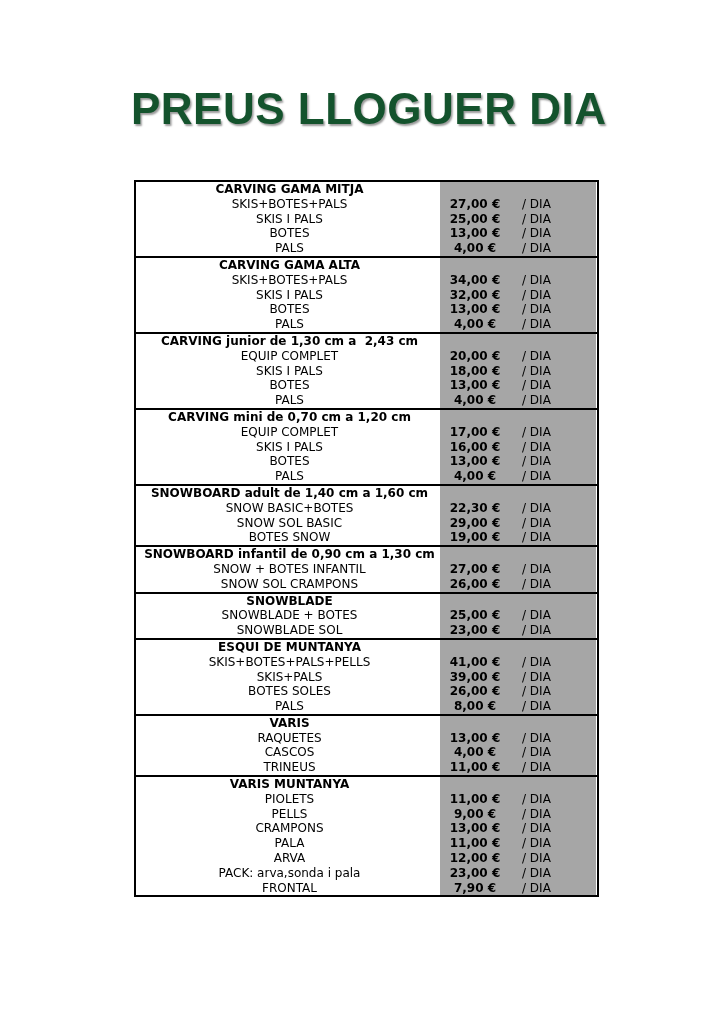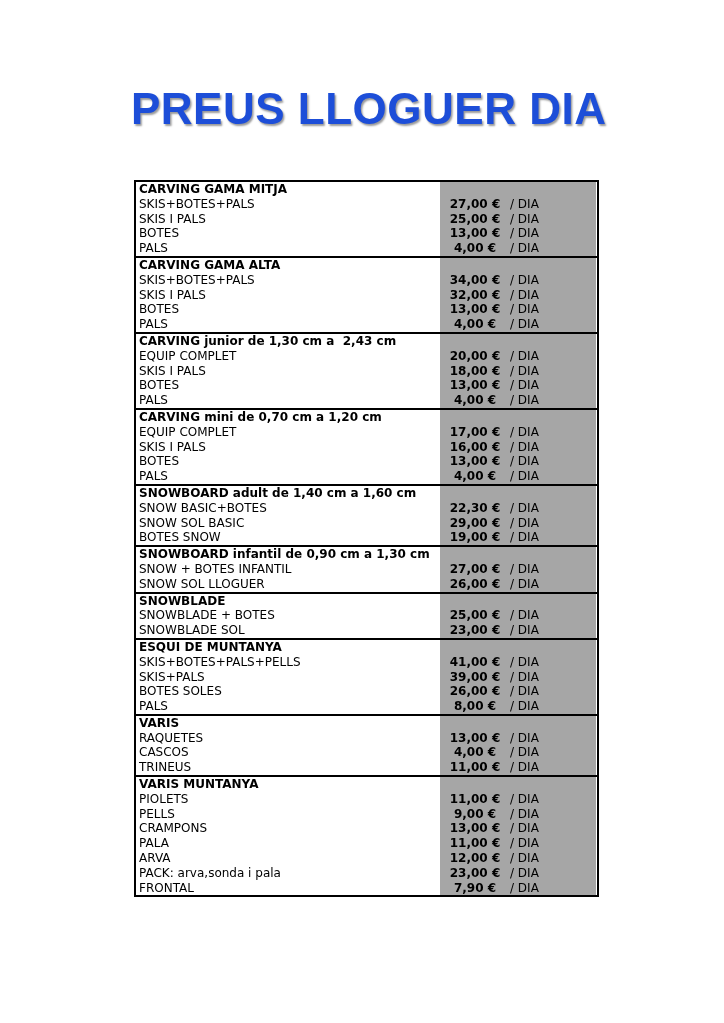--- a/index.html
+++ b/index.html
@@ -12,55 +12,56 @@
     font-family:"DejaVu Sans", sans-serif;
     color:#000;
   }
   .doc-title {
     position:absolute;
     left:131px; top:84px;
     font-family:"Liberation Sans", sans-serif;
     font-size:44px;
     font-weight:bold;
     letter-spacing:0.5px;
-    color:#1d4ed8;
+    color:#14532d;
     text-shadow:1.5px 1.5px 2px rgba(0,0,0,0.40);
     white-space:pre;
   }
   .price-table {
     position:absolute;
     left:134px; top:180px;
     width:465px;
     border:2px solid #000;
     background:#fff;
     font-size:12px;
   }
   .section { border-top:2px solid #000; }
   .section:first-child { border-top:none; }
   .row { display:flex; height:14.8px; line-height:14.6px; }
   .name-cell {
     width:304px;
     padding-left:3px;
     white-space:pre;
     overflow:hidden;
+    text-align:center;
   }
   .header-label { font-weight:bold; }
   .price-cell {
     width:157px;
     background:#a6a6a6;
     border-right:1px solid #fff;
     display:flex;
     white-space:pre;
   }
   .price {
     width:70px;
     text-align:center;
     font-weight:bold;
   }
-  .unit { }
+  .unit { margin-left:12px; }
 </style>
 </head>
 <body>
 
 <div class="page">
   <h1 class="doc-title">PREUS LLOGUER DIA</h1>
 
   <div class="price-table">
       <div class="section">
     <div class="row header-row">
@@ -231,21 +232,21 @@
       <div class="cell price-cell"></div>
     </div>
   <div class="row item-row">
     <div class="cell name-cell">SNOW + BOTES INFANTIL</div>
     <div class="cell price-cell">
       <span class="price">27,00 €</span>
       <span class="unit">/ DIA</span>
     </div>
   </div>
         <div class="row item-row">
-    <div class="cell name-cell">SNOW SOL LLOGUER</div>
+    <div class="cell name-cell">SNOW SOL CRAMPONS</div>
     <div class="cell price-cell">
       <span class="price">26,00 €</span>
       <span class="unit">/ DIA</span>
     </div>
   </div>
       </div>
       <div class="section">
     <div class="row header-row">
       <div class="cell name-cell header-label">SNOWBLADE</div>
       <div class="cell price-cell"></div>

